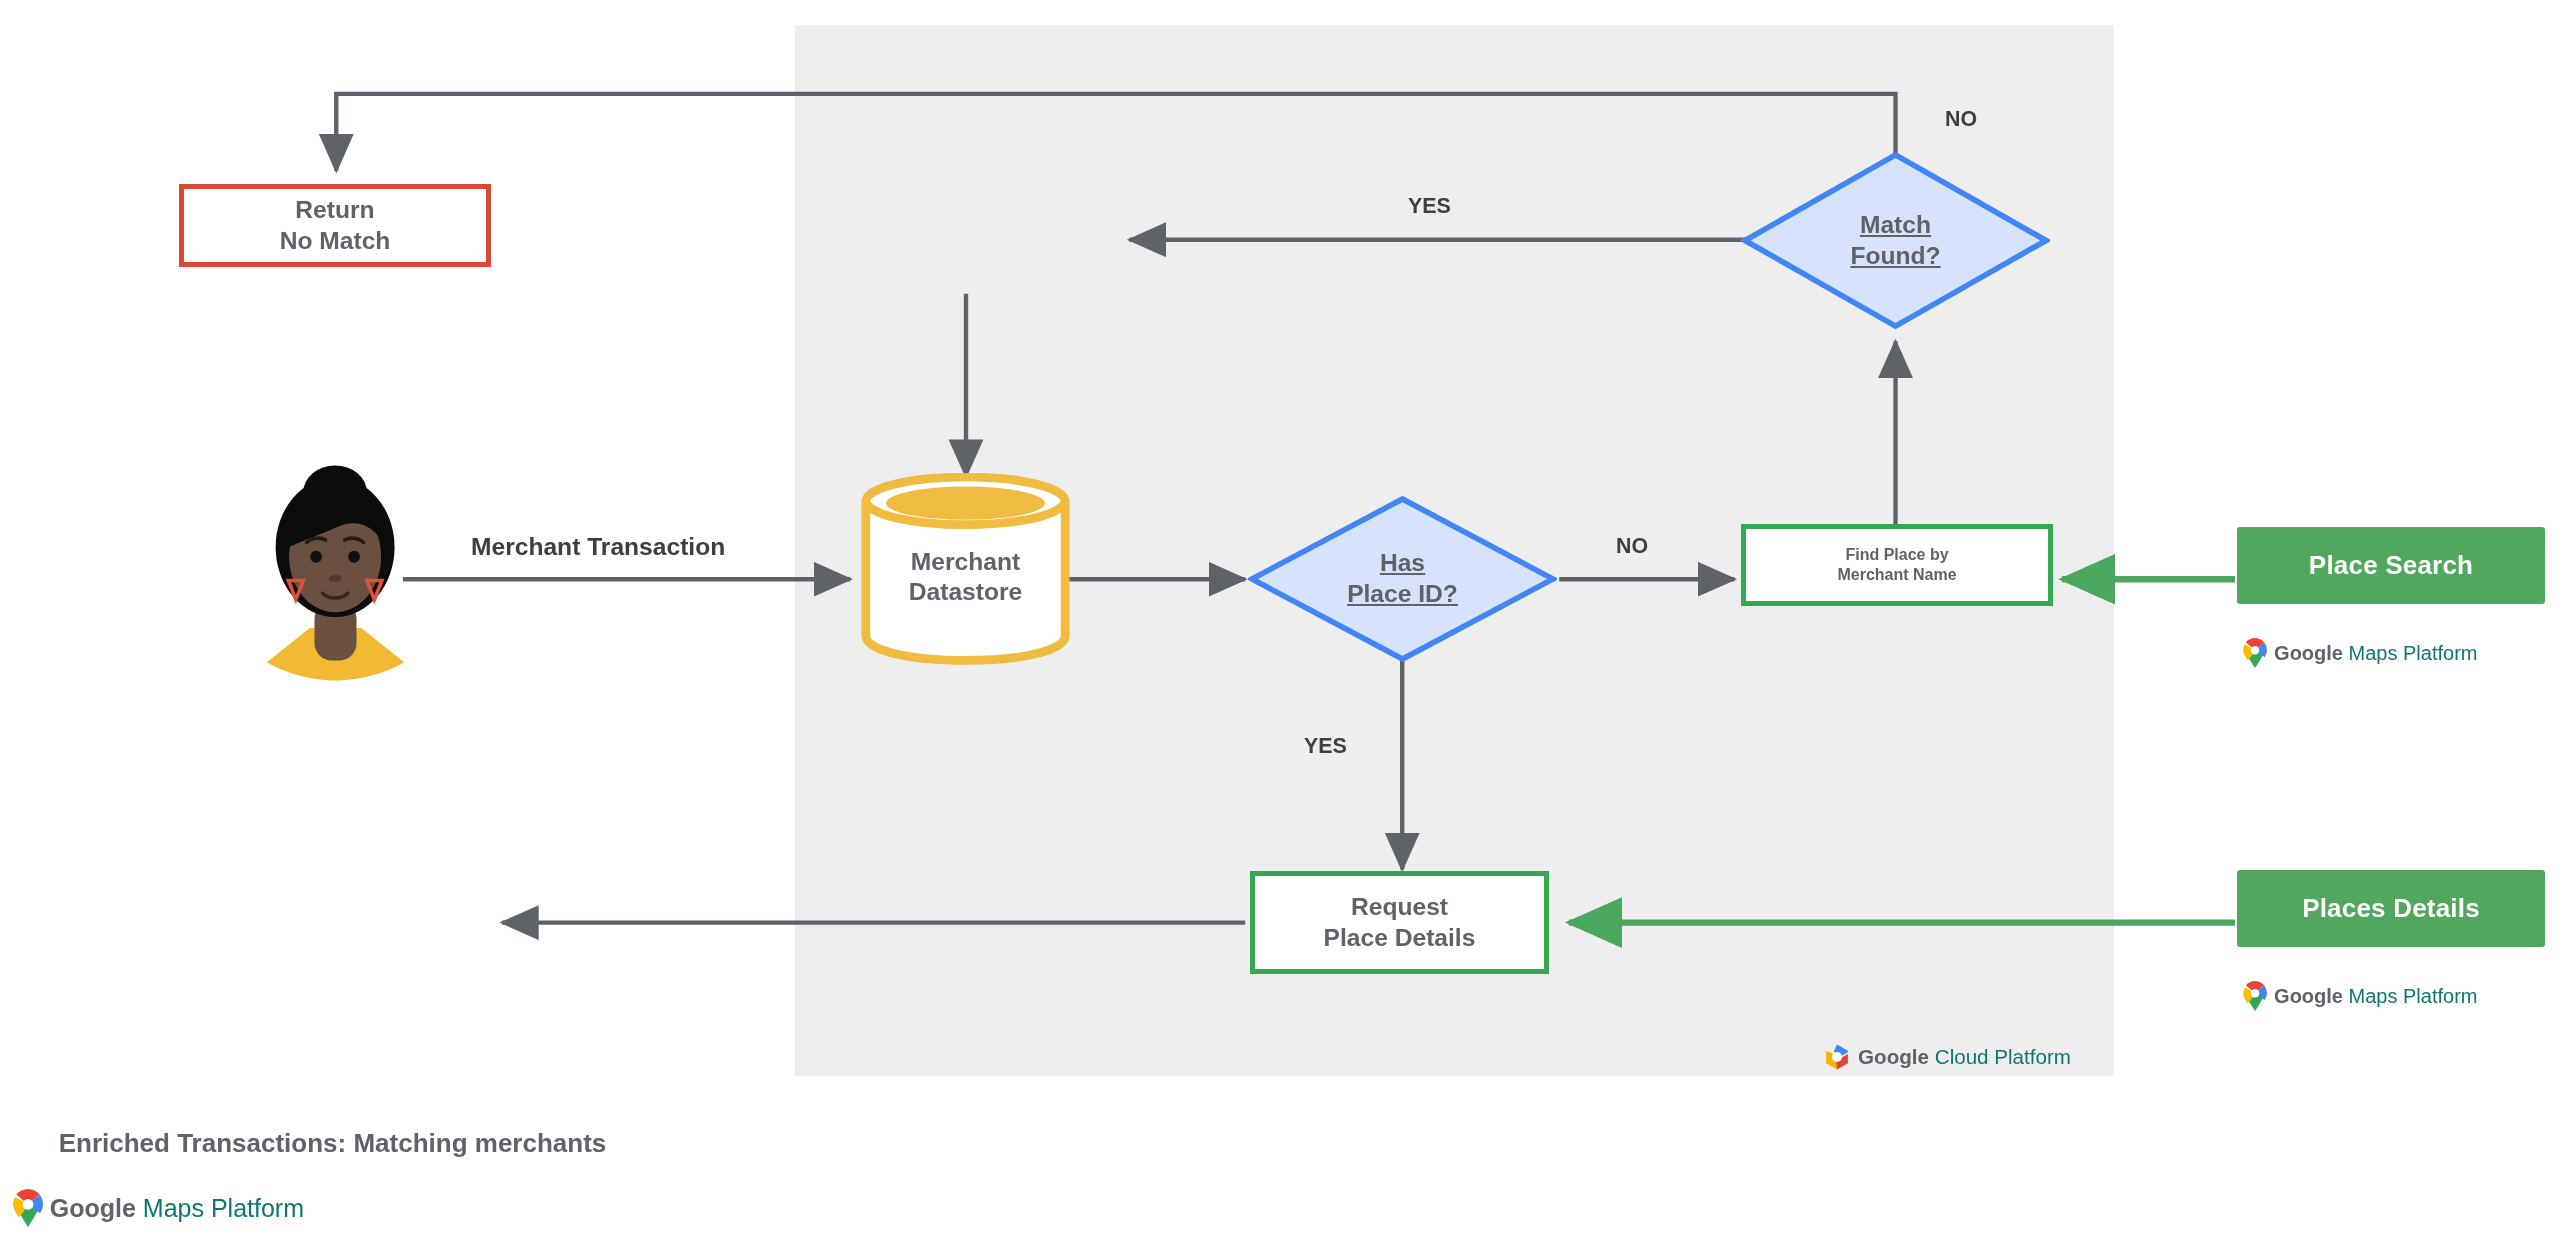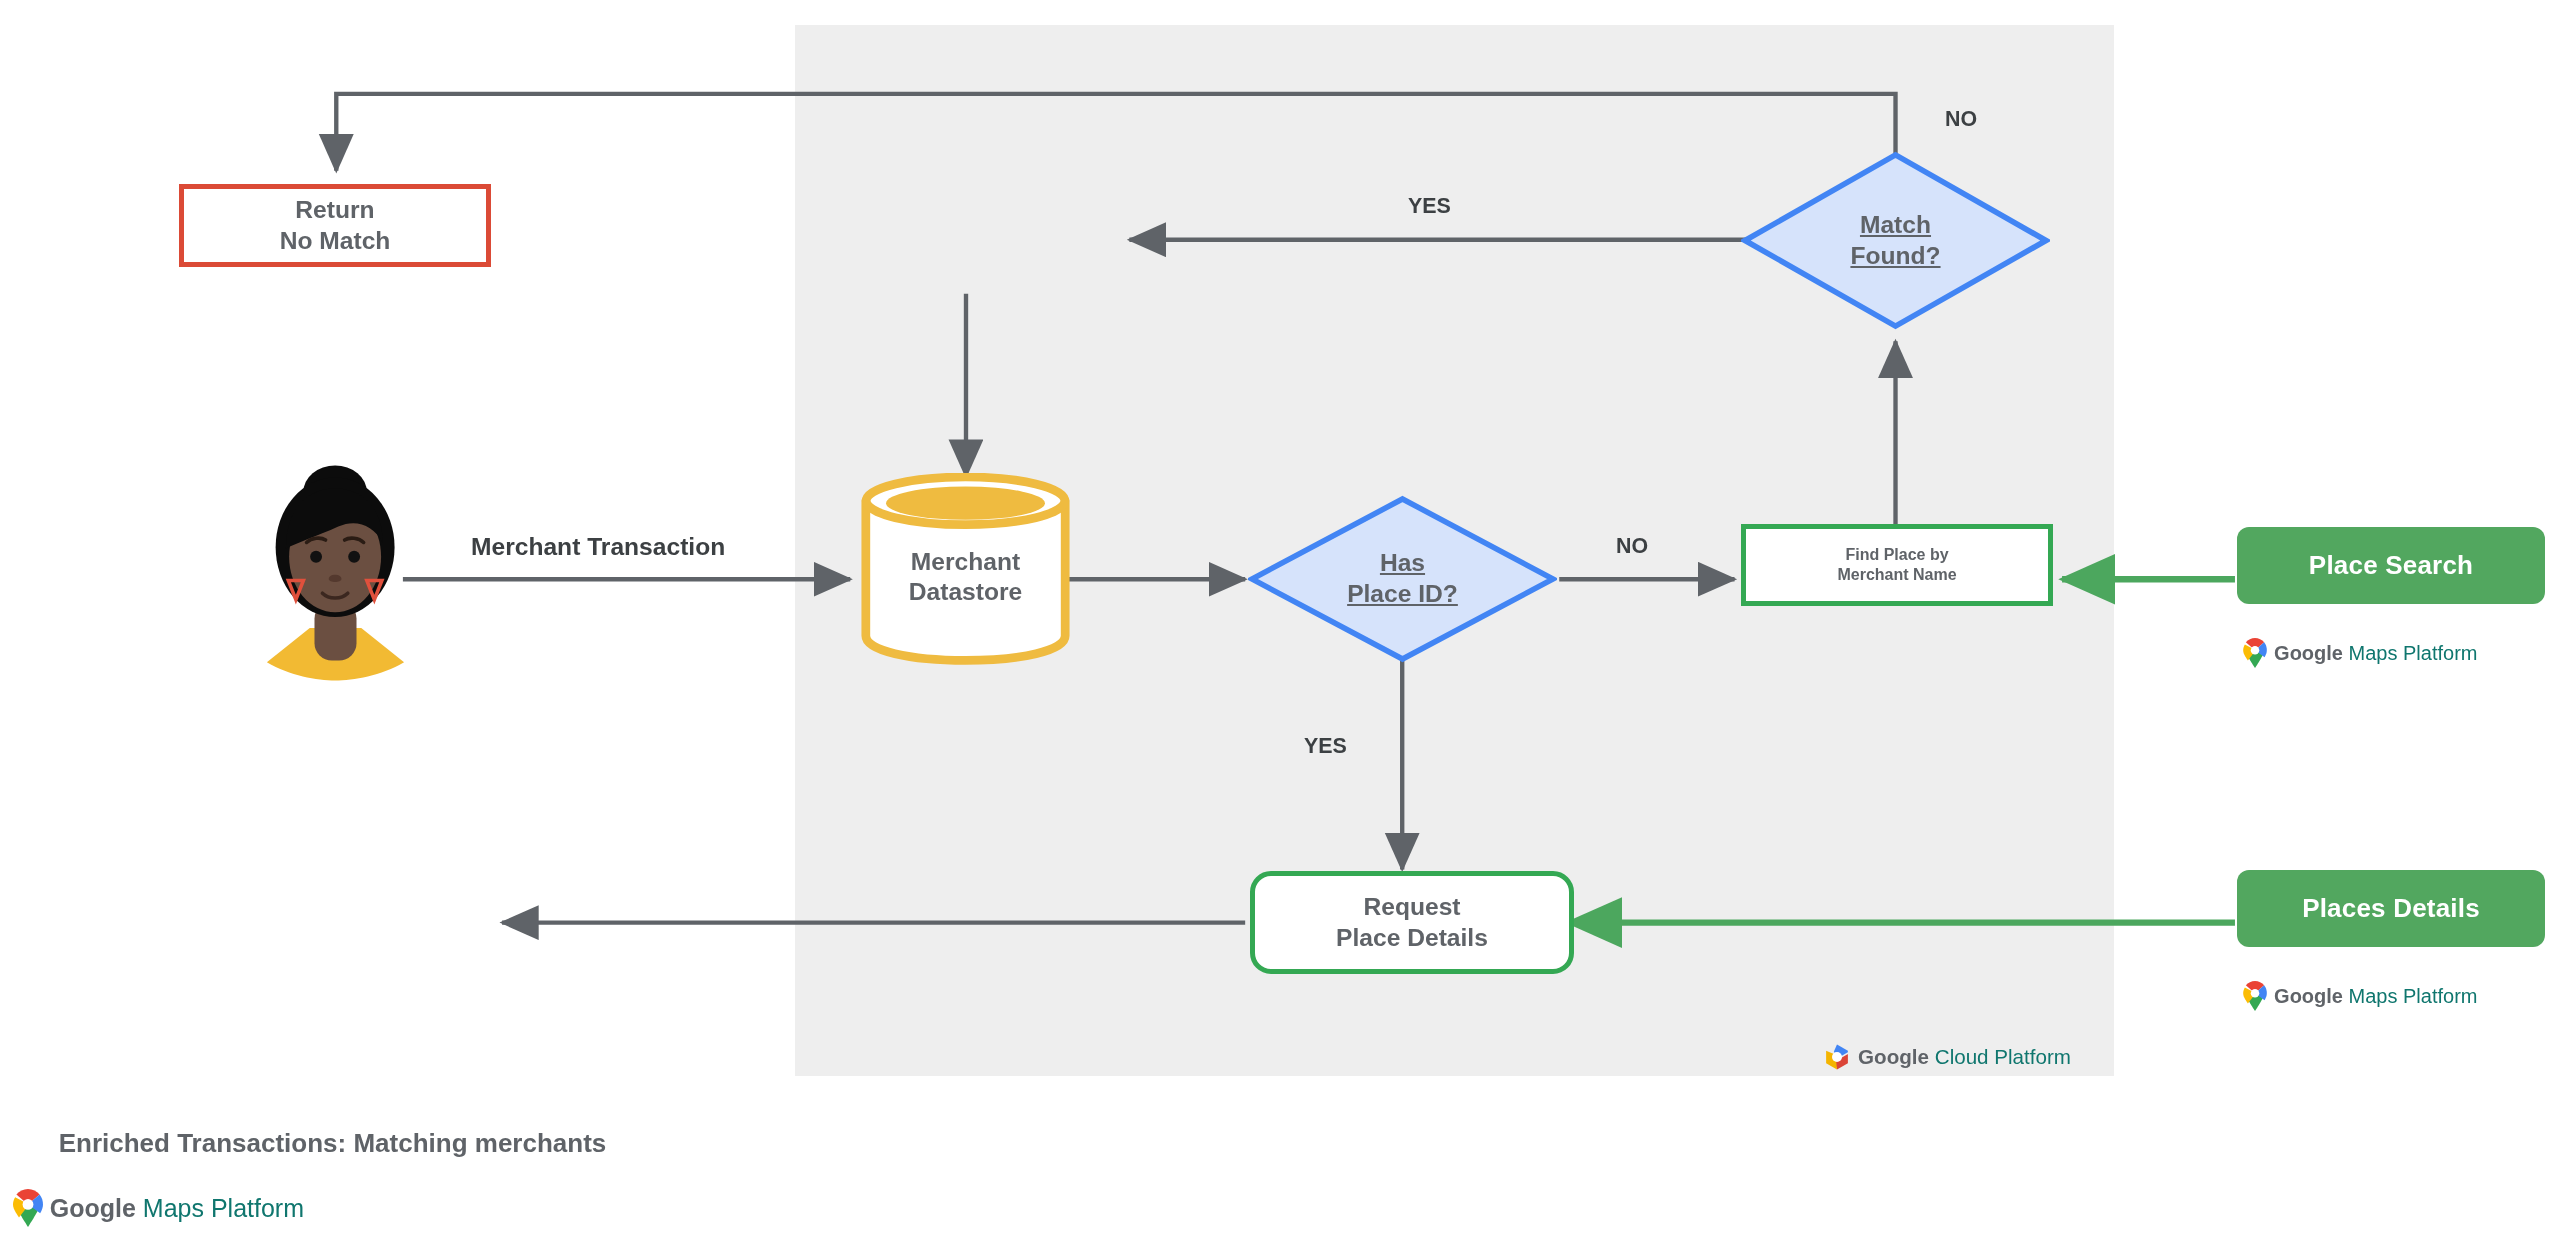--- a/index.html
+++ b/index.html
@@ -45,21 +45,21 @@
   .node.red    { border: 5.6px solid #DB4A36; }
   .node.blue   { border: 5.6px solid #4285F4; }
   .node.green  { border: 5.6px solid #34A853; }
   .node.yellow { border: 5.6px solid #F5BD34; }
 
   
   .chip {
     position: absolute;
     box-sizing: border-box;
     background: #52A75F;
-    border-radius: 12px;
+    border-radius: 3px;
     display: flex;
     align-items: center;
     justify-content: center;
     color: #ffffff;
     font-weight: bold;
     letter-spacing: 0.2px;
   }
   
   .diamond-wrap { position: absolute; }
   .diamond-wrap svg { display: block; }
@@ -211,21 +211,21 @@
     </svg>
     <div class="diamond-label" style="font-size:24.6px;">Has
 Place ID?</div>
   </div>
 
   <div class="node green" style="left:1741px; top:524px; width:312px; height:82px; font-size:16px;">
     <span>Find Place by
 Merchant Name</span>
   </div>
 
-  <div class="node green" style="left:1250px; top:871px; width:324px; height:103px; font-size:24.6px;border-radius:21px;">
+  <div class="node green" style="left:1250px; top:871px; width:299px; height:103px; font-size:24.6px;">
     <span>Request
 Place Details</span>
   </div>
 
 
   <div class="chip" style="left:2237px; top:527px; width:308px; height:77px; font-size:26px;">
     <span>Place Search</span>
   </div>
   <div class="lockup" style="left:2243px; top:638px;">
     <svg width="24" height="30" viewBox="0 0 30 38" xmlns="http://www.w3.org/2000/svg">

